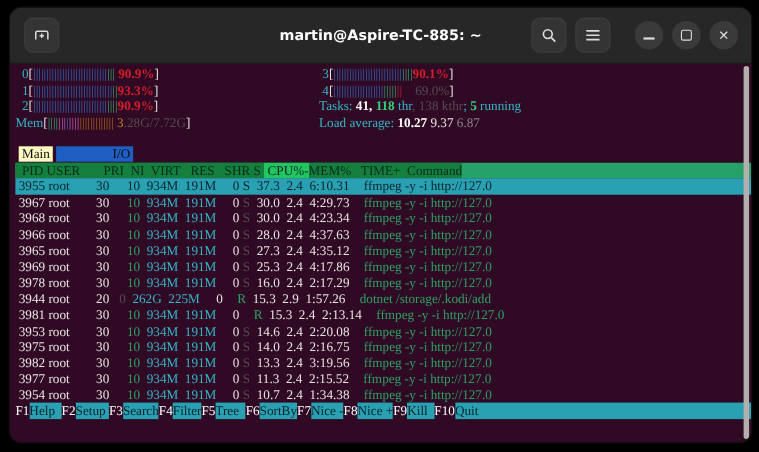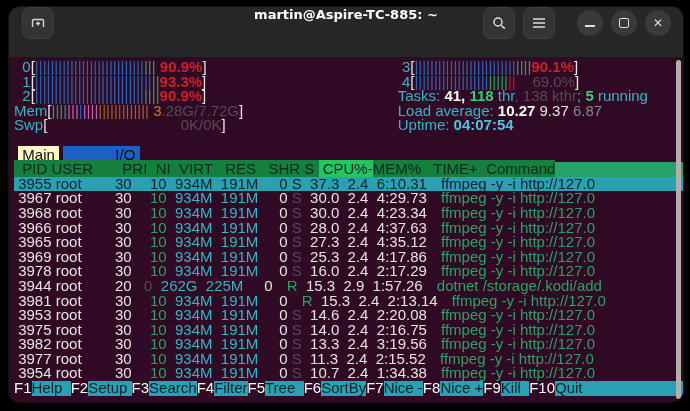--- a/index.html
+++ b/index.html
@@ -2,37 +2,37 @@
 <html><head>
 <meta charset="utf-8">
 <style>
   html,body{margin:0;padding:0;}
   body{width:690px;height:411px;background:#000;position:relative;overflow:hidden;
        font-family:"DejaVu Sans",sans-serif;}
   .window{position:absolute;left:8px;top:6px;width:674px;height:395px;border-radius:12px;
           overflow:hidden;background:#300a24;box-shadow:0 4px 14px rgba(0,0,0,.7);
           border:1px solid #111;}
   
-  .titlebar{height:50px;background:#272727;display:flex;align-items:flex-start;
+  .titlebar{height:50px;background:#272727;display:flex;align-items:center;
             border-bottom:1px solid #191919;position:relative;}
   .tb-title{position:absolute;left:0;right:0;text-align:center;color:#fff;
             font-size:13px;font-weight:bold;pointer-events:none;}
   .tb-btn{width:30px;height:30px;border-radius:8px;background:#343434;border:1px solid #3e3e3e;
           display:flex;align-items:center;justify-content:center;color:#ddd;}
   .newtab{margin-left:13px;}
   .tb-right{margin-left:auto;display:flex;align-items:center;gap:8px;margin-right:12px;}
   .circle{width:26px;height:26px;border-radius:50%;background:#3a3a3a;border:none;
           display:flex;align-items:center;justify-content:center;color:#eee;}
   .glyph-min{width:10px;height:0;border-top:2px solid #ddd;display:block;margin-top:6px;}
   .glyph-max{width:8px;height:8px;border:1.6px solid #ddd;border-radius:2px;display:block;}
   .glyph-close{font-size:12px;line-height:1;color:#ddd;}
   .gap14{width:6px;}
   
   .term{position:relative;height:344px;padding:2px 0 0 5px;overflow:hidden;
-        font-family:Liberation Sans, sans-serif;font-size:15px;line-height:14.6px;
+        font-family:Liberation Serif, serif;font-size:12px;line-height:14.6px;
         color:#d6d0cc;}
   .trow{height:14.6px;white-space:pre;position:relative;}
   .rcol{position:absolute;left:46ch;top:0;white-space:pre;}
   
   .c-cyan{color:#35b5c6;}
   .c-cyanb{color:#4fc3dd;font-weight:bold;}
   .c-green{color:#2ea065;padding-left:10px;}
   .c-greenb{color:#33d17a;font-weight:bold;}
   .c-white{color:#e8e4e1;}
   .c-whiteb{color:#ffffff;font-weight:bold;}
@@ -102,21 +102,20 @@
           <span class="glyph-close">✕</span>
         </div>
     </div>
   </div>
 
   <div class="term" id="term">
       <div class="trow"><span class="c-cyan">  0</span><span class="c-bracket">[</span><span class="b-blue">||||||||||||||||||||||||||||</span><span class="b-green">|||</span><span> </span><span class="c-red">90.9%</span><span class="c-bracket">]</span><span class="rcol"><span class="c-cyan"> 3</span><span class="c-bracket">[</span><span class="b-blue">||||||||||||||||||||||||||</span><span class="b-green">||||</span><span></span><span class="c-red">90.1%</span><span class="c-bracket">]</span></span></div>
       <div class="trow"><span class="c-cyan">  1</span><span class="c-bracket">[</span><span class="b-blue">||||||||||||||||||||||||||||||</span><span class="b-green">||</span><span></span><span class="c-red">93.3%</span><span class="c-bracket">]</span><span class="rcol"><span class="c-cyan"> 4</span><span class="c-bracket">[</span><span class="b-blue">|||||||||||||||||||</span><span class="b-green">|||||</span><span class="b-red">||</span><span>    </span><span class="c-dim">69.0%</span><span class="c-bracket">]</span></span></div>
       <div class="trow"><span class="c-cyan">  2</span><span class="c-bracket">[</span><span class="b-blue">||||||||||||||||||||||||||||</span><span class="b-green">||||</span><span></span><span class="c-red">90.9%</span><span class="c-bracket">]</span><span class="rcol"><span class="c-cyan">Tasks: </span><span class="c-whiteb">41, </span><span class="c-greenb">118</span><span class="c-cyan"> thr</span><span class="c-dim">, 138 kthr</span><span class="c-cyan">; </span><span class="c-greenb">5</span><span class="c-cyan"> running</span></span></div>
       <div class="trow"><span class="c-cyan">Mem</span><span class="c-bracket">[</span><span class="b-green">||||</span><span class="b-magenta">|||</span><span class="b-blue">|</span><span class="b-magenta">||||</span><span class="b-orange">|||||||||||||</span><span> </span><span class="c-orange">3</span><span class="c-dim">.28G/7.72G</span><span class="c-bracket">]</span><span class="rcol"><span class="c-cyan">Load average: </span><span class="c-whiteb">10.27 </span><span class="c-white">9.37 </span><span class="c-gray">6.87</span></span></div>
-      <div class="trow"><span class="c-cyan">Swp</span><span class="c-bracket">[</span><span>                                </span><span class="c-dim">0K/0K</span><span class="c-bracket">]</span><span class="rcol"><span class="c-cyan">Uptime: </span><span class="c-cyanb">04:07:54</span></span></div>
       <div class="trow"></div>
       <div class="trow"><span> </span><span class="tab-active"> Main </span><span> </span><span class="tab-inactive"> I/O </span></div>
       <div class="trow hdr-row"><span class="c-hdr">  PID USER       PRI  NI  VIRT   RES   SHR S </span><span class="c-hdrsort"> CPU%-</span><span class="c-hdr">MEM%   TIME+  Command</span></div>
       <div class="trow sel"><span class="c-white"> 3955</span><span> </span><span class="c-white">root      </span><span class="c-white">  30</span><span class="c-green">  10</span><span class="c-cyan">  934M</span><span class="c-cyan">  191M</span><span class="c-white">     0</span><span class="c-dim"> S</span><span class="c-white">  37.3</span><span class="c-white">  2.4</span><span class="c-white">  6:10.31</span><span> </span><span class="c-green">ffmpeg -y -i http://127.0</span></div>
       <div class="trow"><span class="c-white"> 3967</span><span> </span><span class="c-white">root      </span><span class="c-white">  30</span><span class="c-green">  10</span><span class="c-cyan">  934M</span><span class="c-cyan">  191M</span><span class="c-white">     0</span><span class="c-dim"> S</span><span class="c-white">  30.0</span><span class="c-white">  2.4</span><span class="c-white">  4:29.73</span><span> </span><span class="c-green">ffmpeg -y -i http://127.0</span></div>
       <div class="trow"><span class="c-white"> 3968</span><span> </span><span class="c-white">root      </span><span class="c-white">  30</span><span class="c-green">  10</span><span class="c-cyan">  934M</span><span class="c-cyan">  191M</span><span class="c-white">     0</span><span class="c-dim"> S</span><span class="c-white">  30.0</span><span class="c-white">  2.4</span><span class="c-white">  4:23.34</span><span> </span><span class="c-green">ffmpeg -y -i http://127.0</span></div>
       <div class="trow"><span class="c-white"> 3966</span><span> </span><span class="c-white">root      </span><span class="c-white">  30</span><span class="c-green">  10</span><span class="c-cyan">  934M</span><span class="c-cyan">  191M</span><span class="c-white">     0</span><span class="c-dim"> S</span><span class="c-white">  28.0</span><span class="c-white">  2.4</span><span class="c-white">  4:37.63</span><span> </span><span class="c-green">ffmpeg -y -i http://127.0</span></div>
       <div class="trow"><span class="c-white"> 3965</span><span> </span><span class="c-white">root      </span><span class="c-white">  30</span><span class="c-green">  10</span><span class="c-cyan">  934M</span><span class="c-cyan">  191M</span><span class="c-white">     0</span><span class="c-dim"> S</span><span class="c-white">  27.3</span><span class="c-white">  2.4</span><span class="c-white">  4:35.12</span><span> </span><span class="c-green">ffmpeg -y -i http://127.0</span></div>
       <div class="trow"><span class="c-white"> 3969</span><span> </span><span class="c-white">root      </span><span class="c-white">  30</span><span class="c-green">  10</span><span class="c-cyan">  934M</span><span class="c-cyan">  191M</span><span class="c-white">     0</span><span class="c-dim"> S</span><span class="c-white">  25.3</span><span class="c-white">  2.4</span><span class="c-white">  4:17.86</span><span> </span><span class="c-green">ffmpeg -y -i http://127.0</span></div>
       <div class="trow"><span class="c-white"> 3978</span><span> </span><span class="c-white">root      </span><span class="c-white">  30</span><span class="c-green">  10</span><span class="c-cyan">  934M</span><span class="c-cyan">  191M</span><span class="c-white">     0</span><span class="c-dim"> S</span><span class="c-white">  16.0</span><span class="c-white">  2.4</span><span class="c-white">  2:17.29</span><span> </span><span class="c-green">ffmpeg -y -i http://127.0</span></div>

